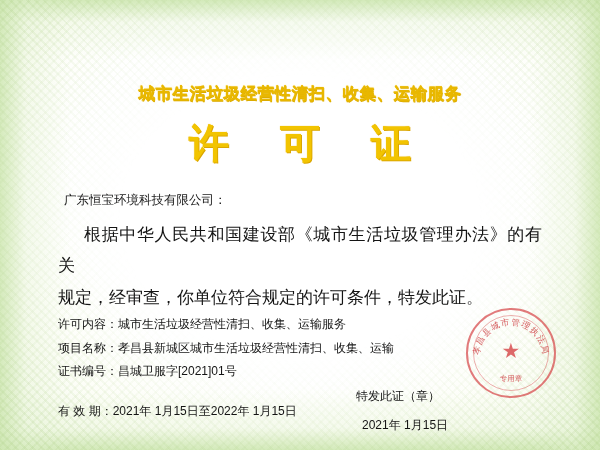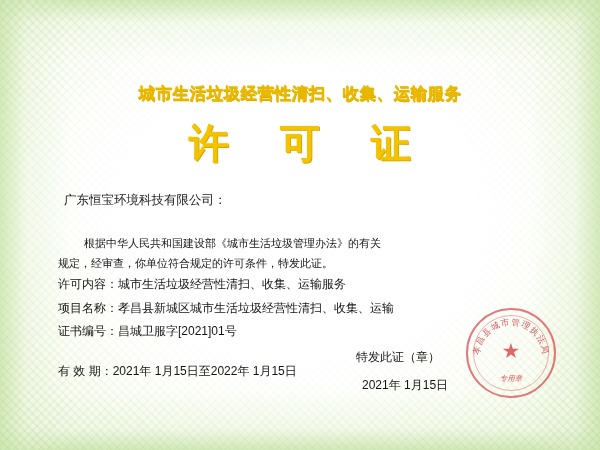--- a/index.html
+++ b/index.html
@@ -80,22 +80,22 @@
     font-size: 12.5px;
     color: #1a1a1a;
     padding-left: 6px;
     white-space: nowrap;
   }
   .recipient .name {
     display: inline-block;
     min-width: 150px;
   }
   .body-text {
-    margin-top: 24px;
-    font-size: 11px;
+    margin-top: 10px;
+    font-size: 17px;
     color: #141414;
     line-height: 1.85;
     text-align: justify;
   }
   .body-text .indent {
     text-indent: 26px;
     display: block;
   }
   .fields {
     margin-top: 0;
@@ -183,21 +183,20 @@
     letter-spacing: 1.2px;
   }
   .seal-bottom {
     position: absolute;
     left: 50%;
     bottom: 12px;
     transform: translateX(-50%);
     font-size: 7.5px;
     color: rgba(200,36,40,0.9);
     white-space: nowrap;
-    font-style: italic;
   }
 </style>
 </head>
 <body>
 
 <div class="certificate">
   <div class="border-tint"></div>
   <div class="border-dots"></div>
 
   <div class="inner">

